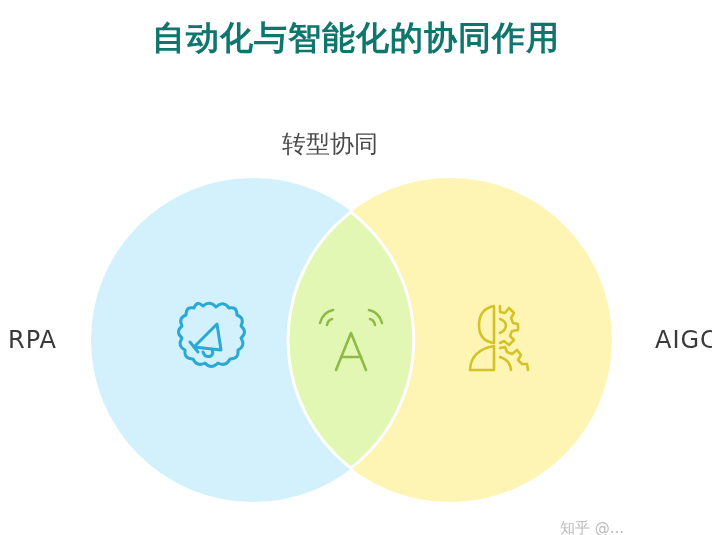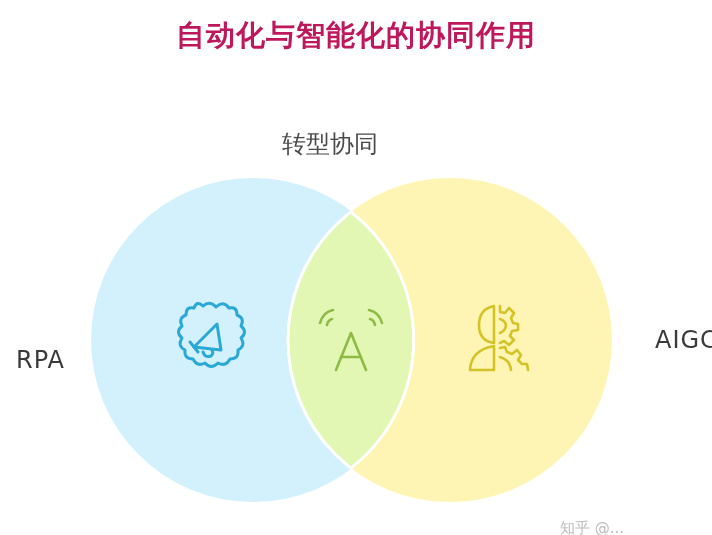--- a/index.html
+++ b/index.html
@@ -1,20 +1,20 @@
 <!DOCTYPE html>
 <html><head>
 <meta charset="utf-8">
 <style>
   html, body { margin: 0; padding: 0; background: #ffffff; }
   body { width: 712px; height: 535px; position: relative; overflow: hidden; font-family: "DejaVu Sans", sans-serif; }
-  .title { position: absolute; left: 0; width: 712px; top: 16px; text-align: center; font-size: 29px; font-weight: bold; color: #be185d; letter-spacing: 1px; }
+  .title { position: absolute; left: 0; width: 712px; top: 16px; text-align: center; font-size: 33px; font-weight: bold; color: #0f766e; letter-spacing: 1px; }
   .top-label { position: absolute; left: 0; width: 660px; top: 128px; text-align: center; font-size: 24px; color: #4a4a4a; }
   .side-label { position: absolute; top: 326px; font-size: 24px; color: #3a3a3a; font-family: "DejaVu Sans", sans-serif; letter-spacing: 1px; }
-  .left-label { left: 16px; margin-top: 20px; }
+  .left-label { left: 8px; }
   .right-label { left: 655px; }
   svg.venn { position: absolute; left: 0; top: 0; }
   .watermark { position: absolute; left: 560px; top: 519px; font-size: 15px; color: #bbbbbb; white-space: nowrap; }
 </style>
 </head>
 <body>
 
 <div class="title">自动化与智能化的协同作用</div>
 <div class="top-label">转型协同</div>
 

